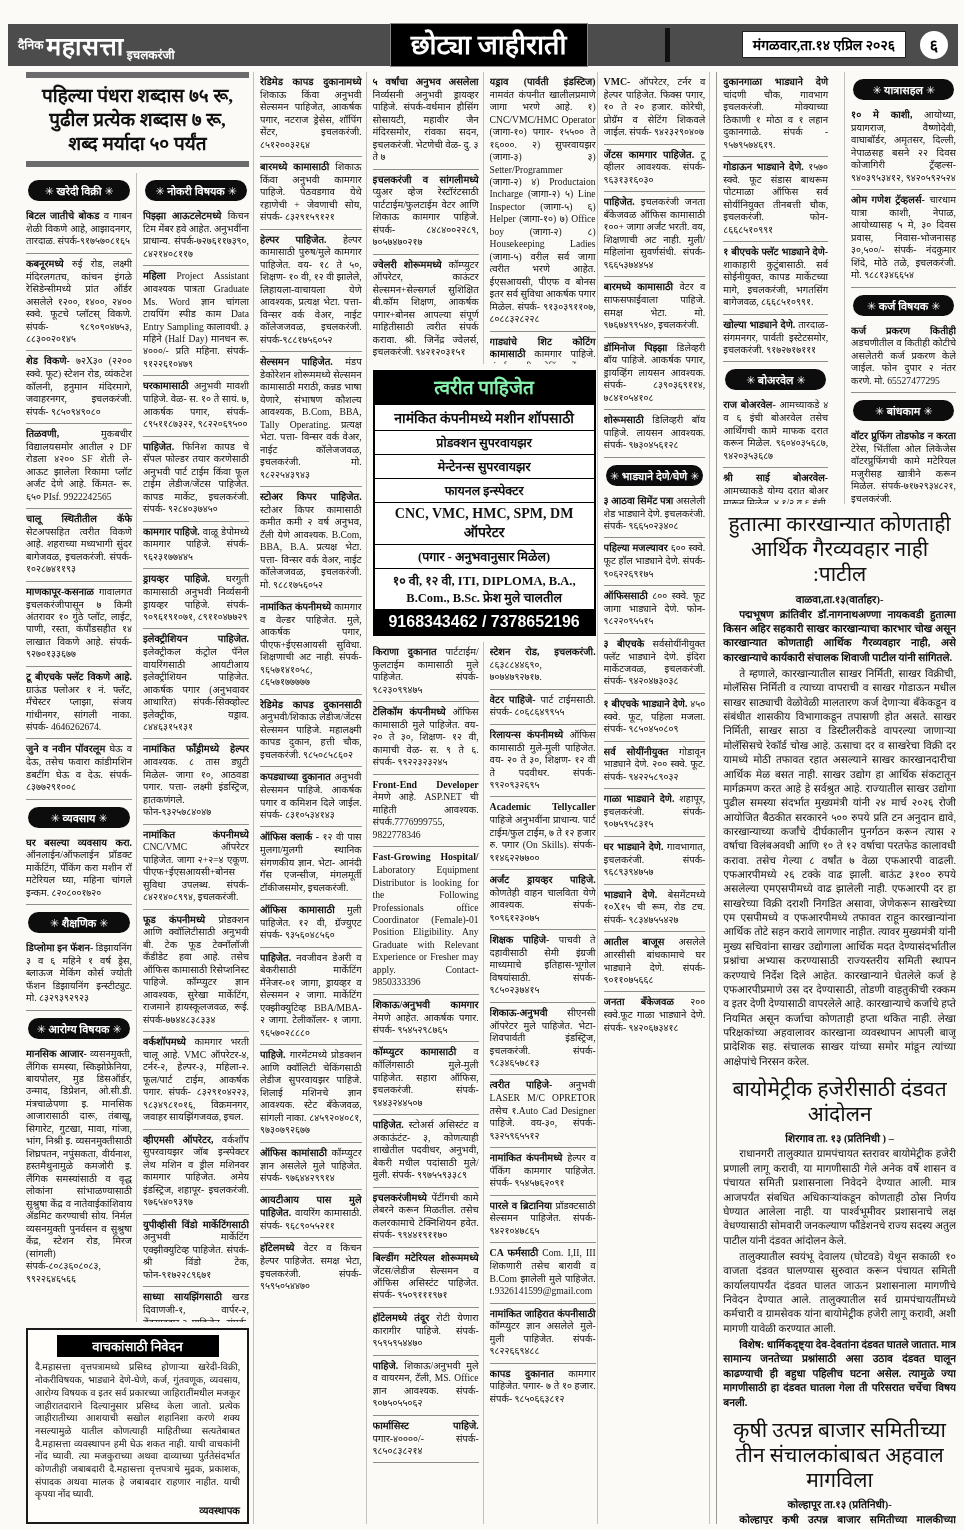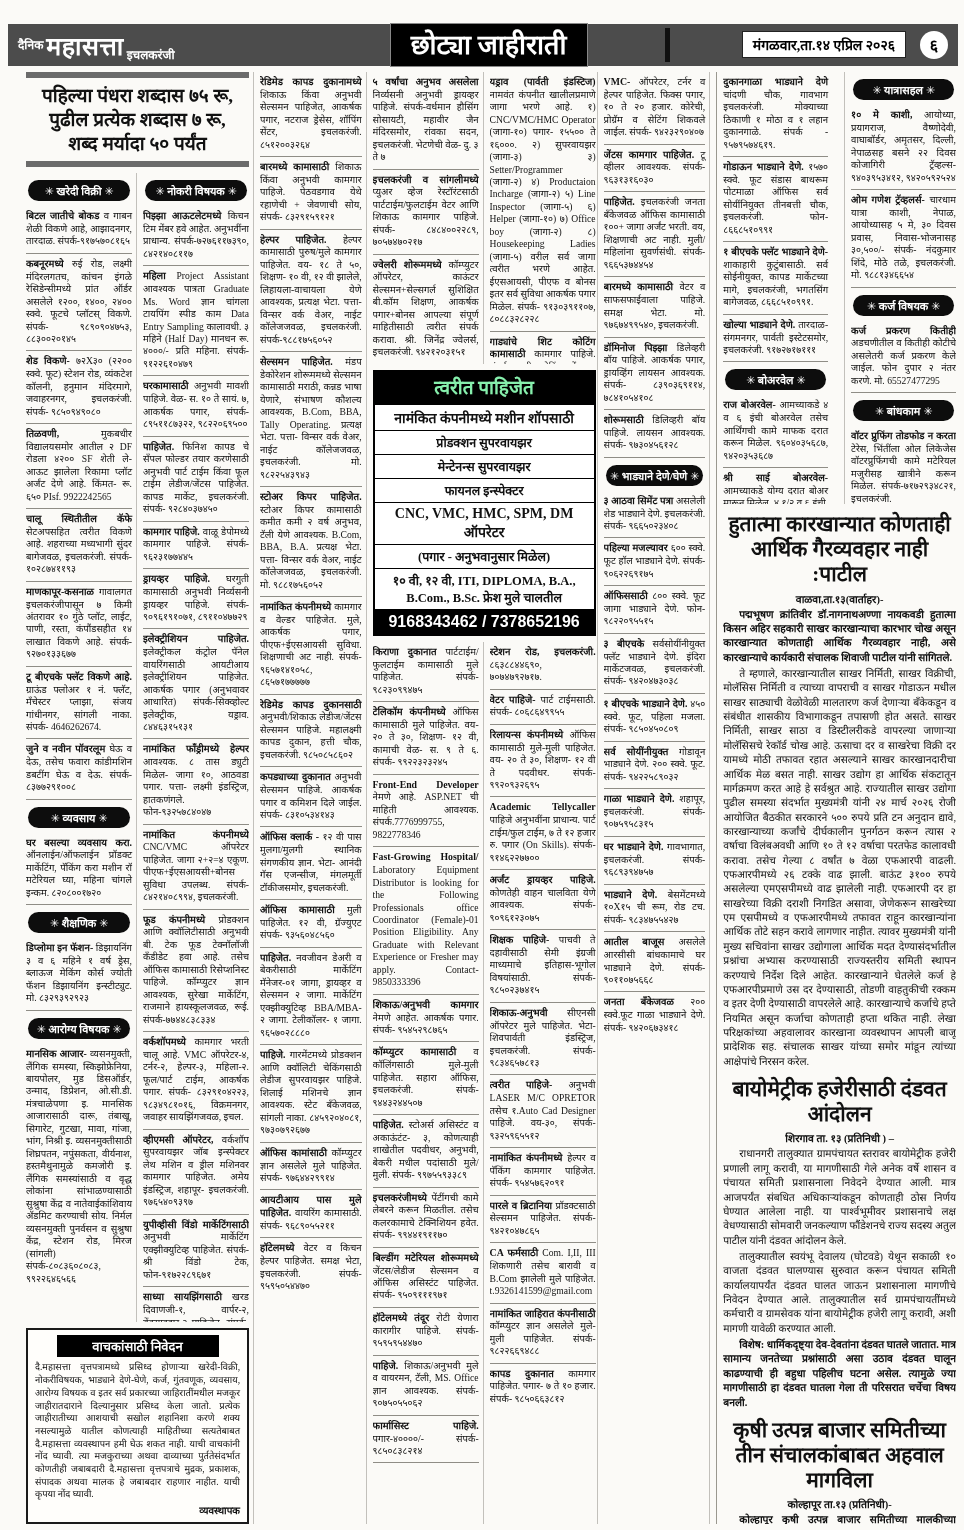--- a/index.html
+++ b/index.html
@@ -49,21 +49,21 @@
   .qphone{border-top:1.5px solid #000;background:#000;color:#fff;text-align:center;
           font-weight:bold;font-size:16px;padding:3px 0;font-family:"Liberation Sans",sans-serif;}
   
   .notice{border:2.5px solid #1a1a1a;padding:5px 7px;margin-top:6px;background:#fffefb;}
   .ntitle{display:block;margin:0 auto 4px;width:150px;text-align:center;background:#000;color:#fff;
           font-size:13px;font-weight:bold;padding:2px 6px;}
   .nbody{font-size:9.4px;line-height:1.35;text-align:justify;}
   .nsign{text-align:right;font-weight:bold;font-size:10px;margin-top:2px;}
   
   .article{margin-top:8px;}
-  .headline{font-size:21px;font-weight:bold;text-align:center;line-height:1.2;margin:4px 0 4px;}
+  .headline{font-size:21px;font-weight:normal;text-align:center;line-height:1.2;margin:4px 0 4px;}
   .dateline{font-weight:bold;text-align:center;font-size:10.5px;margin-bottom:2px;}
   .para{font-size:10.4px;line-height:1.38;text-align:justify;text-indent:16px;margin-bottom:2px;}
   .para.bold{font-weight:bold;}
 </style>
 </head>
 <body>
 
 <div class="page">
 
   <div class="masthead">

